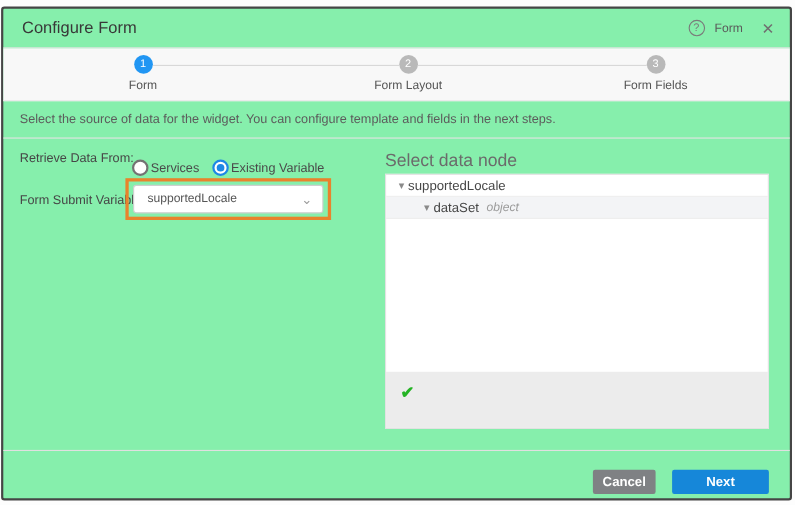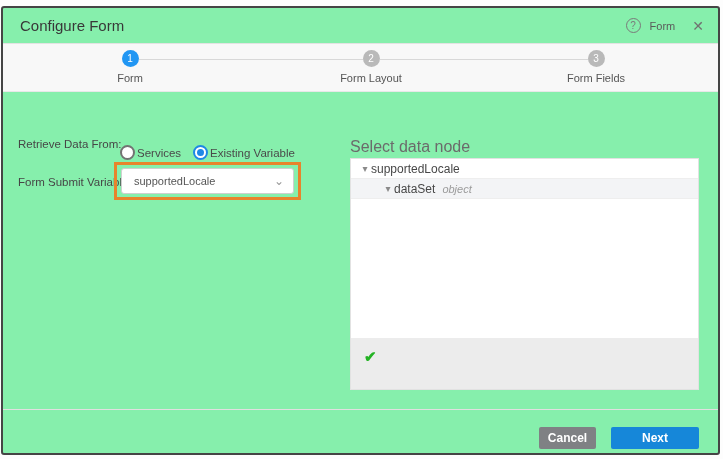--- a/index.html
+++ b/index.html
@@ -104,20 +104,23 @@
       <div class="step step2">
         <div class="circle">2</div>
         <div class="slabel">Form Layout</div>
       </div>
       <div class="step step3">
         <div class="circle">3</div>
         <div class="slabel">Form Fields</div>
       </div>
     </div>
 
+    <div class="instr">
+      <span>Select the source of data for the widget. You can configure template and fields in the next steps.</span>
+    </div>
 
     <div class="main">
 
       <div class="lbl lbl-retrieve">Retrieve Data From:</div>
 
       <div class="radio-row">
         <div class="radio"></div>
         <div class="radio-lbl">Services</div>
         <div class="radio sel"></div>
         <div class="radio-lbl">Existing Variable</div>

